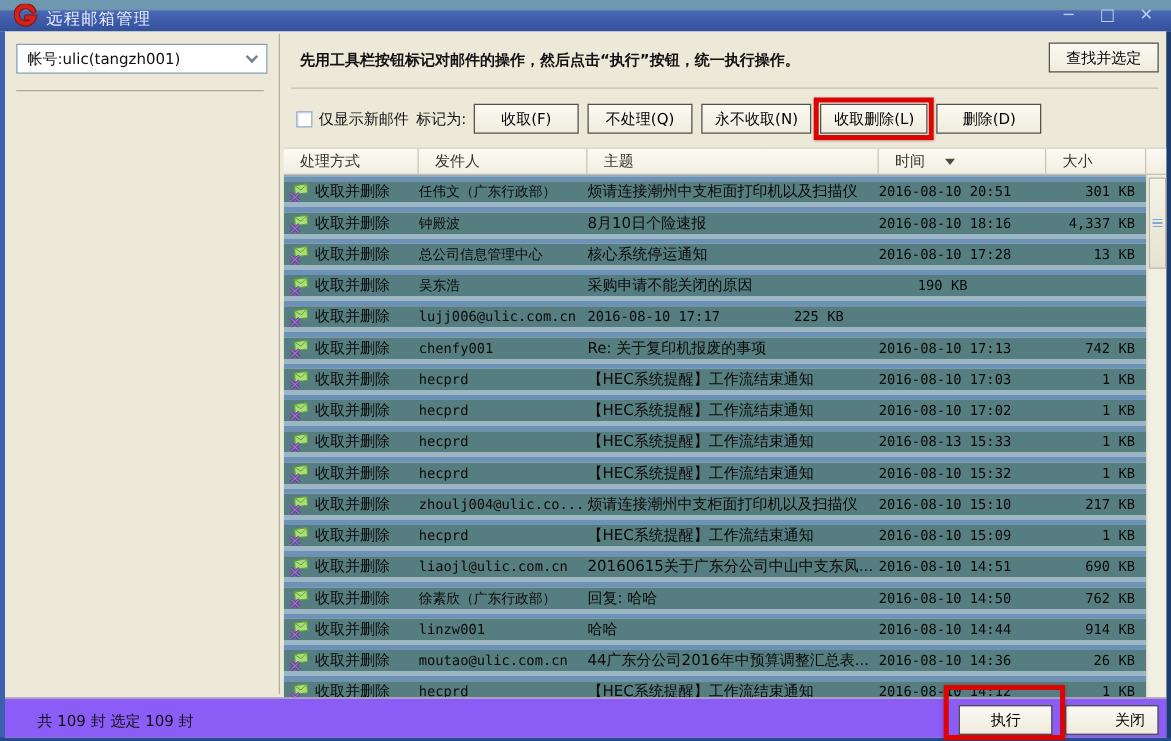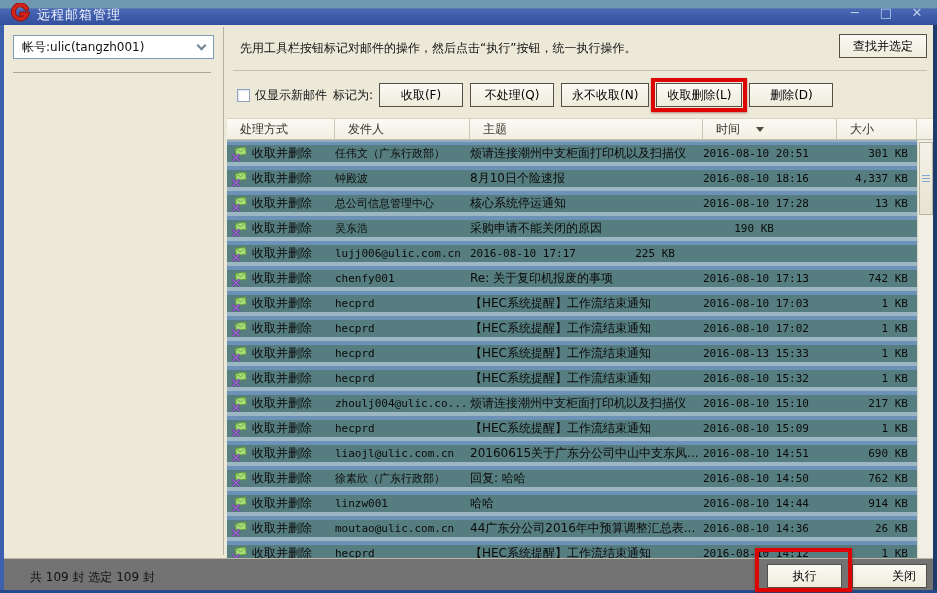--- a/index.html
+++ b/index.html
@@ -32,21 +32,21 @@
     position:absolute; left:9px; top:10px; width:201px; height:24px;
     background:#fff; border:1px solid #7f9db9; display:flex; align-items:center; padding:0 8px;
   }
   .chev { width:7px; height:7px; border-right:2px solid #73828f; border-bottom:2px solid #73828f;
           transform:rotate(45deg); margin-left:auto; margin-top:-4px; }
   .panel-divider { position:absolute; left:9px; right:12px; top:47px; border-top:1px solid #aba89a; }
   .vsep { position:absolute; left:223px; top:27px; width:1px; height:528px; background:#b3b0a0; }
 
   
   .main { position:absolute; left:227px; top:25px; width:706px; height:533px; }
-  .instruction { position:absolute; left:13px; top:15px; color:#121212; }
+  .instruction { position:absolute; left:13px; top:15px; color:#121212;font-weight:bold; }
   .btn {
     background:linear-gradient(180deg,#fbfaf3,#efecdc);
     border:1px solid #51514a; color:#000; font-size:12px;
     padding:3px 10px; height:24px; white-space:nowrap; cursor:default;
     font-family:"DejaVu Sans", sans-serif;
   }
   .find-btn { position:absolute; right:6px; top:9px; padding:3px 13px; }
   .hsep { position:absolute; left:6px; right:6px; top:45px; border-top:1px solid #c2bfae; }
 
   .toolbar { position:absolute; left:10px; top:56px; height:28px; display:flex; align-items:center; }
@@ -88,21 +88,21 @@
   .scrollbar { position:absolute; right:0; top:22px; bottom:0; width:16px;
                background:#f1eee4; border-left:1px solid #d9d6c5; }
   .scroll-thumb { position:absolute; left:1px; top:2px; width:14px; height:73px;
                   background:linear-gradient(180deg,#f4f2e8,#e6e3d2);
                   border:1px solid #b9b6a6; display:flex; align-items:center; justify-content:center; }
   .grip { width:8px; height:8px;
           background:repeating-linear-gradient(180deg,#84a7cf 0,#84a7cf 1px,transparent 1px,transparent 3px); }
 
   
   .statusbar { position:absolute; left:4px; right:4px; top:558px; height:32px;
-               border-top:1px solid #bab7a7; background:#737373; }
+               border-top:1px solid #bab7a7; background:#8b5cf6; }
   .status-text { position:absolute; left:26px; top:10px; }
   .exec-btn  { position:absolute; right:91px; top:5px; width:75px; text-align:center; }
   .close-btn { position:absolute; right:6px;  top:5px; width:75px; text-align:right; }
 
   .red-box-exec { position:absolute; right:85px; top:548px; width:97px; height:44px;
                   border:4px solid #dd0404; box-shadow:0 1px 3px rgba(120,0,0,.5);
                   pointer-events:none; z-index:6; }
 </style>
 </head>
 <body>

